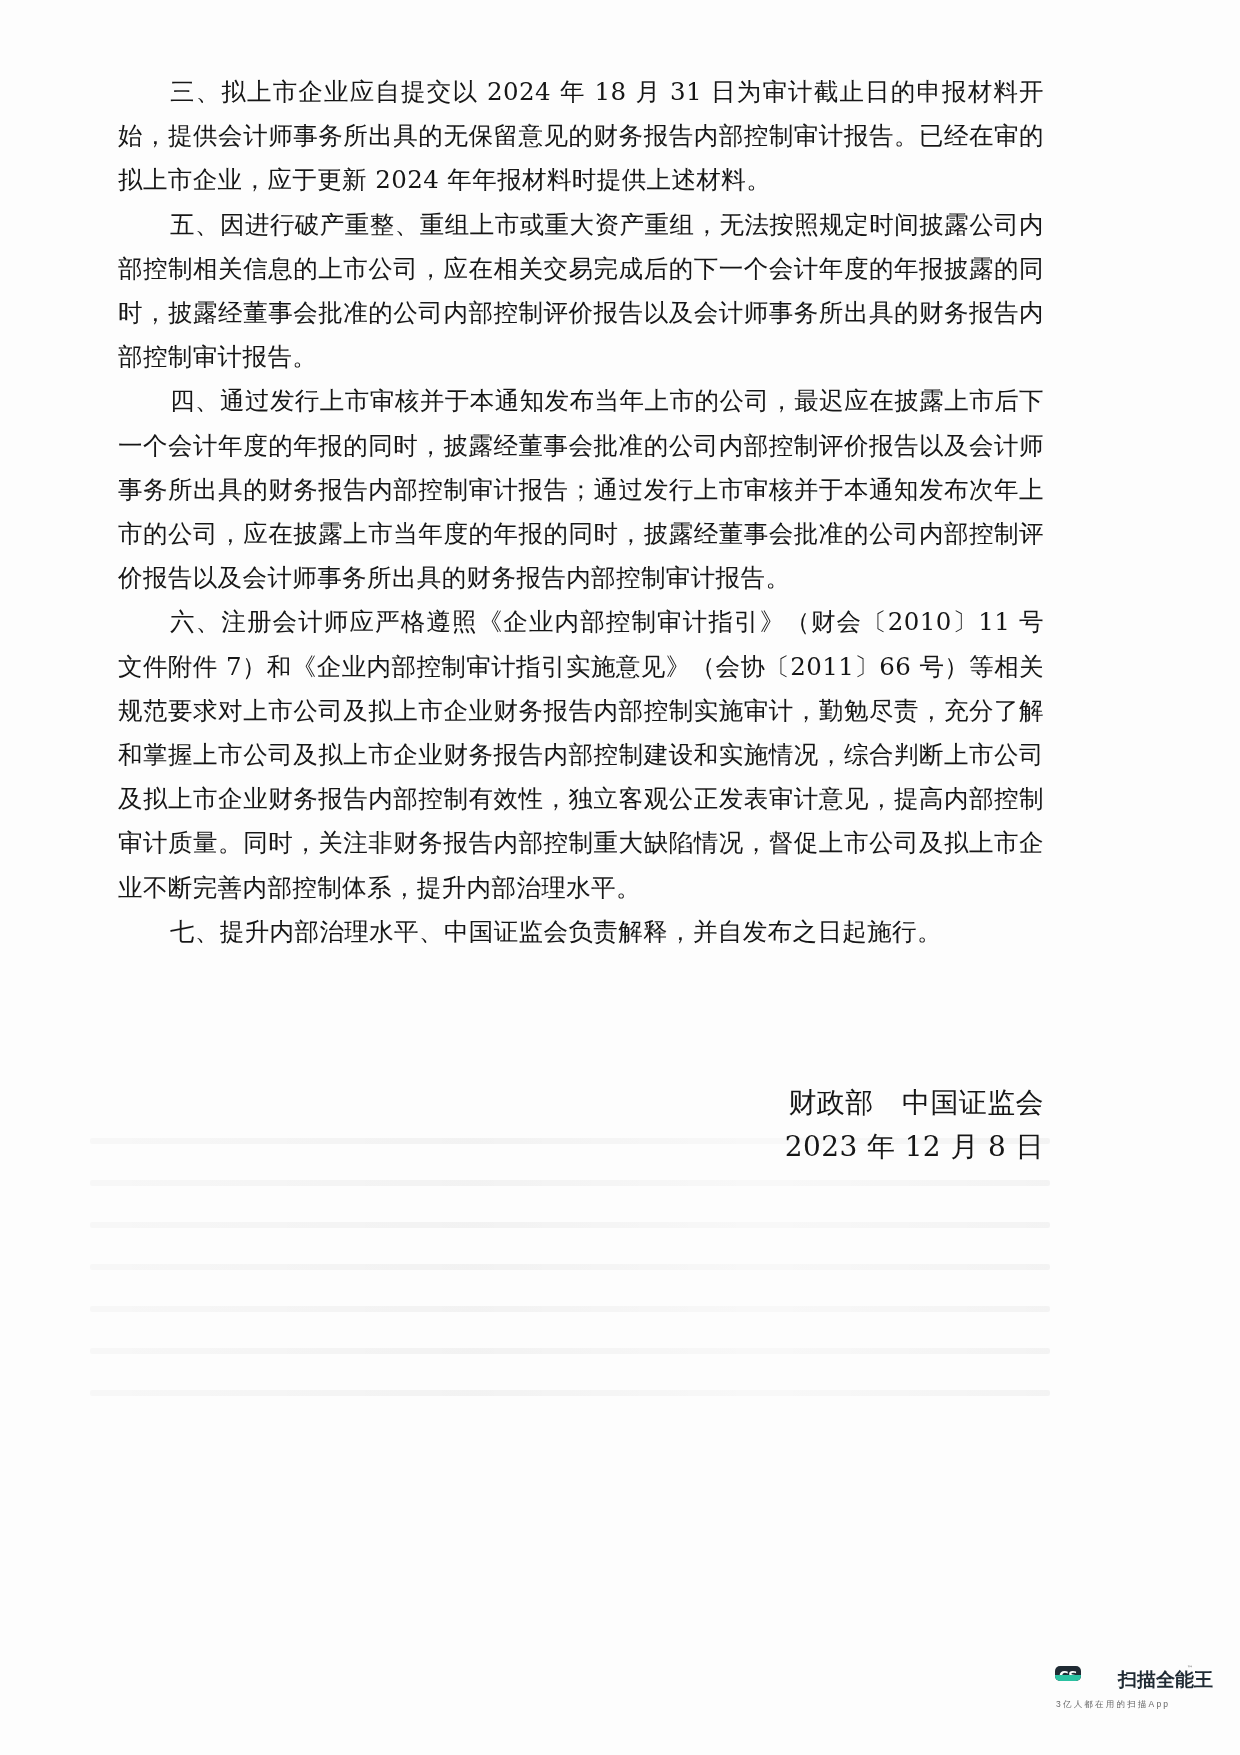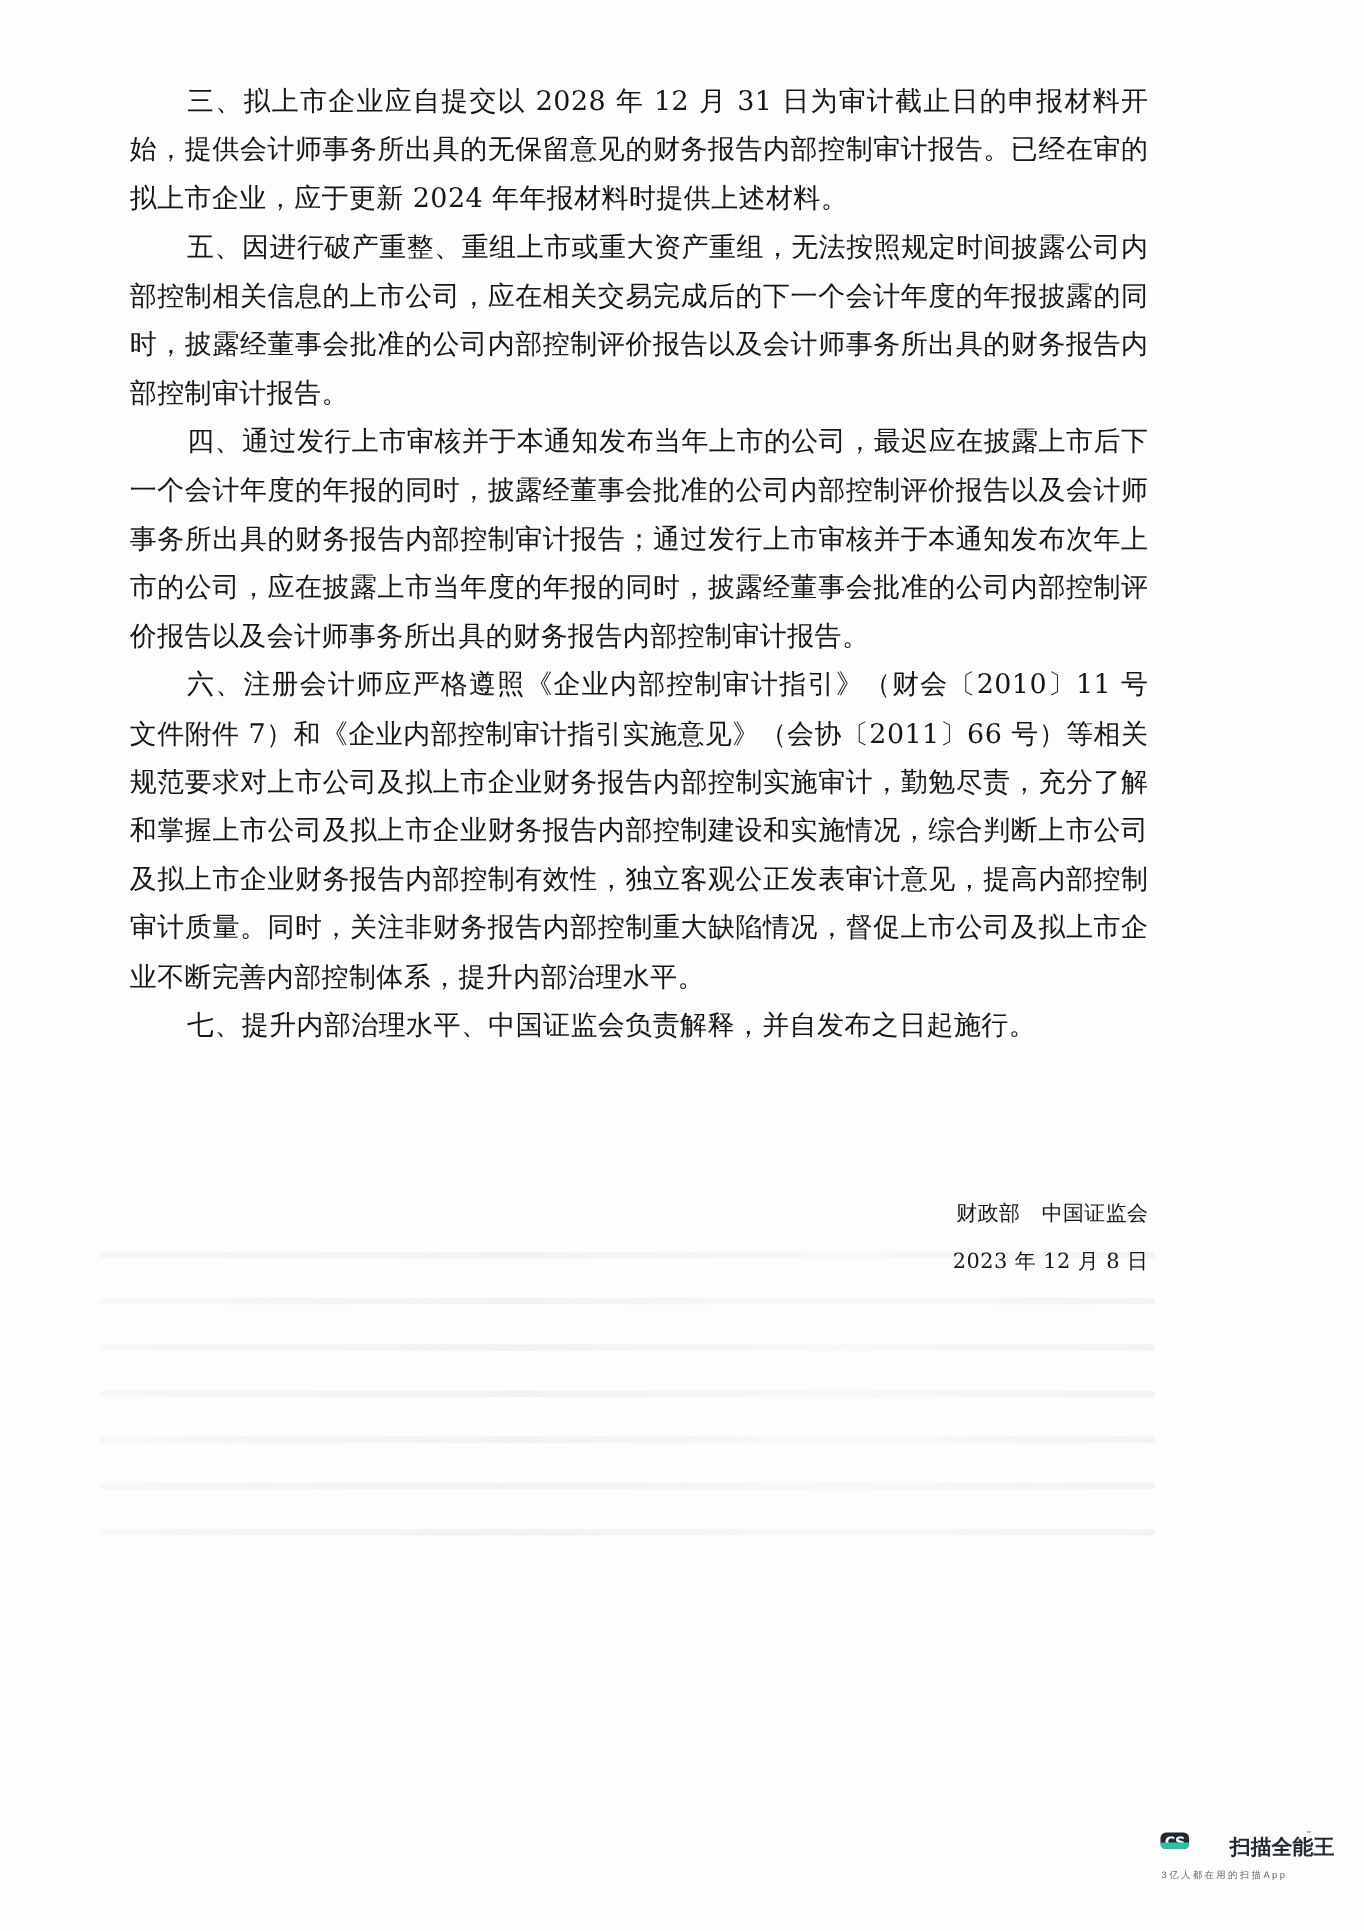--- a/index.html
+++ b/index.html
@@ -46,21 +46,21 @@
       font-weight: 500;
       color: #161616;
     }
     .signature {
       position: absolute;
       right: 196px;
       top: 1081px;
       text-align: right;
     }
     .sig-line {
-      font-size: 19px;
+      font-size: 28px;
       line-height: 44.2px;
       letter-spacing: 0.4px;
       color: #161616;
       white-space: pre;
     }
     .watermark {
       position: absolute;
       left: 1055px;
       top: 1666px;
       width: 180px;
@@ -131,21 +131,21 @@
 
   <div class="bleed" style="top:1138px;"></div>
   <div class="bleed" style="top:1180px;"></div>
   <div class="bleed" style="top:1222px;"></div>
   <div class="bleed" style="top:1264px;"></div>
   <div class="bleed" style="top:1306px;"></div>
   <div class="bleed" style="top:1348px;"></div>
   <div class="bleed" style="top:1390px;"></div>
 
   <div class="body-text">
-    <p class="para">三、拟上市企业应自提交以 2028 年 12 月 31 日为审计截止日的申报材料开始，提供会计师事务所出具的无保留意见的财务报告内部控制审计报告。已经在审的拟上市企业，应于更新 2024 年年报材料时提供上述材料。</p>
+    <p class="para">三、拟上市企业应自提交以 2024 年 18 月 31 日为审计截止日的申报材料开始，提供会计师事务所出具的无保留意见的财务报告内部控制审计报告。已经在审的拟上市企业，应于更新 2024 年年报材料时提供上述材料。</p>
     <p class="para">五、因进行破产重整、重组上市或重大资产重组，无法按照规定时间披露公司内部控制相关信息的上市公司，应在相关交易完成后的下一个会计年度的年报披露的同时，披露经董事会批准的公司内部控制评价报告以及会计师事务所出具的财务报告内部控制审计报告。</p>
     <p class="para">四、通过发行上市审核并于本通知发布当年上市的公司，最迟应在披露上市后下一个会计年度的年报的同时，披露经董事会批准的公司内部控制评价报告以及会计师事务所出具的财务报告内部控制审计报告；通过发行上市审核并于本通知发布次年上市的公司，应在披露上市当年度的年报的同时，披露经董事会批准的公司内部控制评价报告以及会计师事务所出具的财务报告内部控制审计报告。</p>
     <p class="para">六、注册会计师应严格遵照《企业内部控制审计指引》（财会〔2010〕11 号文件附件 7）和《企业内部控制审计指引实施意见》（会协〔2011〕66 号）等相关规范要求对上市公司及拟上市企业财务报告内部控制实施审计，勤勉尽责，充分了解和掌握上市公司及拟上市企业财务报告内部控制建设和实施情况，综合判断上市公司及拟上市企业财务报告内部控制有效性，独立客观公正发表审计意见，提高内部控制审计质量。同时，关注非财务报告内部控制重大缺陷情况，督促上市公司及拟上市企业不断完善内部控制体系，提升内部治理水平。</p>
     <p class="para">七、提升内部治理水平、中国证监会负责解释，并自发布之日起施行。</p>
   </div>
 
   <div class="signature">
     <div class="sig-line">财政部　中国证监会</div>
     <div class="sig-line">2023 年 12 月 8 日</div>
   </div>

